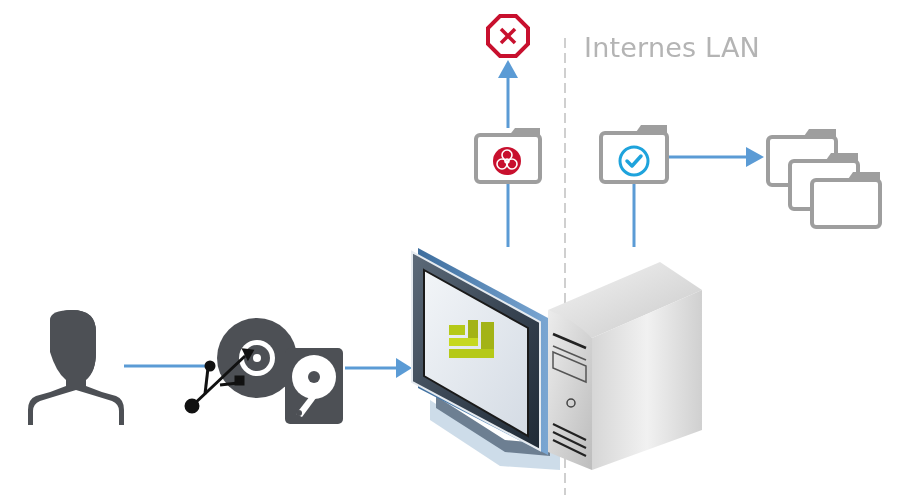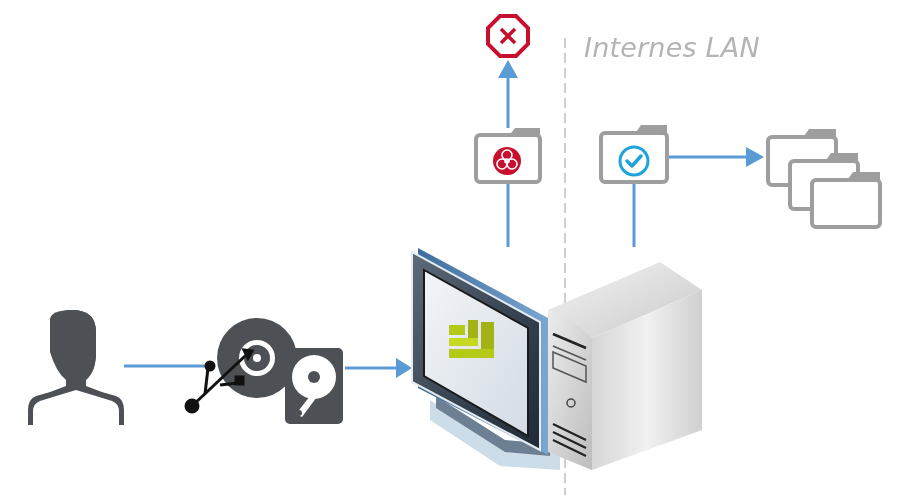--- a/index.html
+++ b/index.html
@@ -1,18 +1,18 @@
 <!DOCTYPE html>
 <html><head>
 <meta charset="utf-8">
 <style>
   html, body { margin: 0; padding: 0; background: #ffffff; }
   body { width: 900px; height: 495px; position: relative; overflow: hidden; font-family: "Liberation Sans", sans-serif; }
   svg { position: absolute; left: 0; top: 0; }
-  .lan-label { position: absolute; left: 584px; top: 32px; font-size: 27px; color: #b4b4b4; font-family: "DejaVu Sans", sans-serif; letter-spacing: 0.2px; font-style: italic; }
+  .lan-label { position: absolute; left: 584px; top: 32px; font-size: 27px; color: #b4b4b4; font-family: "DejaVu Sans", sans-serif; letter-spacing: 0.2px; }
 </style>
 </head>
 <body>
 
 <svg width="900" height="495" viewBox="0 0 900 495">
   <defs>
     <linearGradient id="monBezel" x1="0" y1="0" x2="1" y2="1">
       <stop offset="0" stop-color="#5d6b7a"></stop>
       <stop offset="0.5" stop-color="#3a4654"></stop>
       <stop offset="1" stop-color="#1f2a36"></stop>

